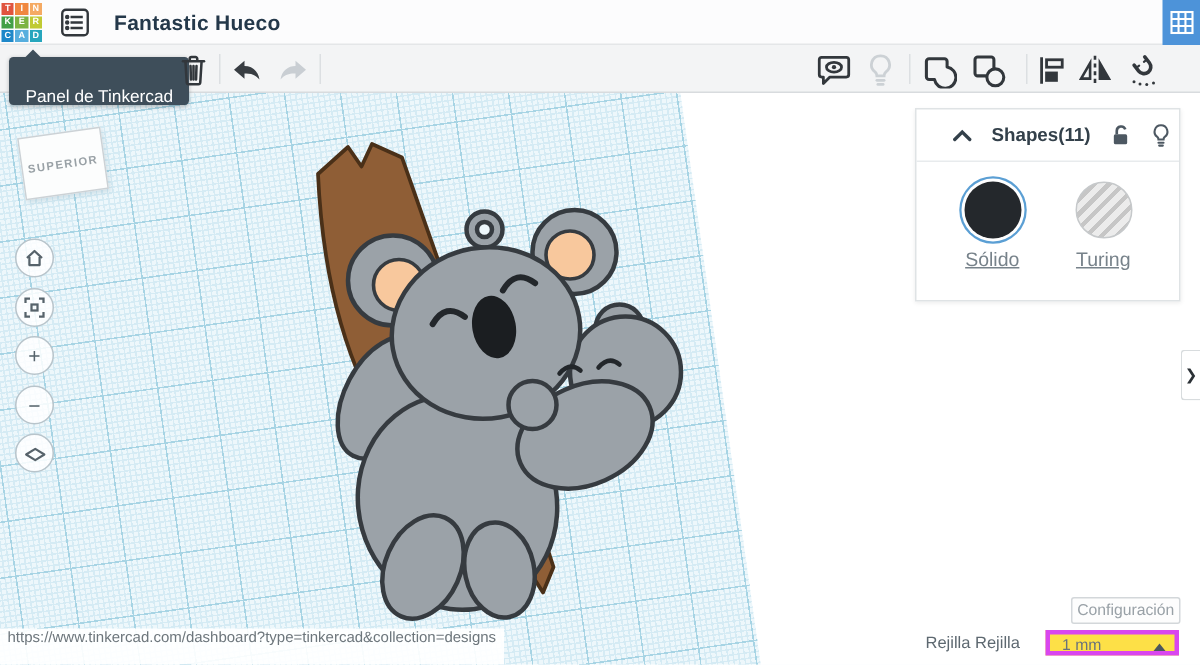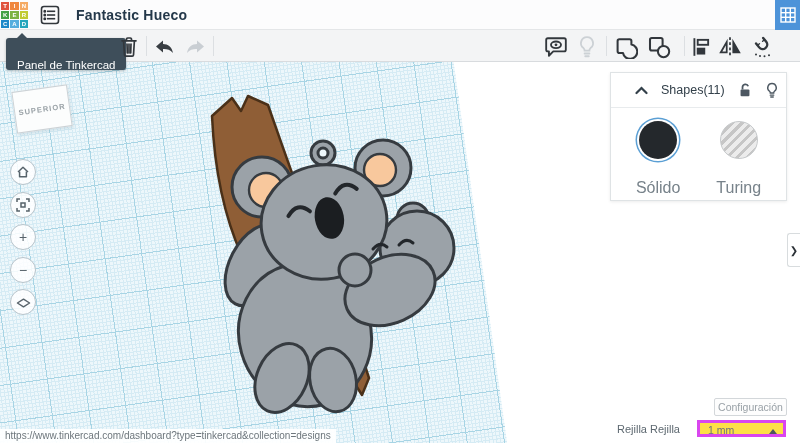--- a/index.html
+++ b/index.html
@@ -49,45 +49,45 @@
       font-size:7.5px; font-weight:bold; letter-spacing:1px; color:#99a1a6; cursor:pointer; }
 
   .navbtn { position:absolute; left:10px; width:26px; height:26px; border-radius:50%; z-index:3;
       border:1px solid #b8c4cb; background:rgba(255,255,255,.85); color:#57636b;
       display:flex; align-items:center; justify-content:center; font-size:14px; cursor:pointer; }
 
   
   .panel { position:absolute; left:610px; top:10px; width:177px; background:#fff; z-index:10;
            border:1px solid #dfe3e5; box-shadow:0 1px 3px rgba(0,0,0,.08); }
   .panel-head { height:35px; border-bottom:1px solid #e8ebed; display:flex; align-items:center; padding:0 12px; }
-  .panel-title { margin-left:13px; font-size:12.5px; font-weight:normal; color:#33404a; flex:1; }
+  .panel-title { margin-left:13px; font-size:12.5px; font-weight:bold; color:#33404a; flex:1; }
   .panel-head .hicon { margin-left:12px; display:flex; cursor:pointer; }
   .panel-body { height:92px; display:flex; justify-content:center; gap:36px; padding-top:13px; }
   .mat { display:flex; flex-direction:column; align-items:center; cursor:pointer; }
-  .mat-label { margin-top:20px; font-size:16px; color:#77828a; }
+  .mat-label { margin-top:6px; font-size:13px; color:#77828a;text-decoration:underline; }
   .circle-solid { width:38px; height:38px; border-radius:50%; background:#24282c;
                   box-shadow:0 0 0 2px #fff, 0 0 0 3.5px #5b9fd4; }
   .circle-hollow { width:38px; height:38px; border-radius:50%; border:1px solid #c6c9cb;
       background:repeating-linear-gradient(135deg,#c6c6c6 0 3px,#ececec 3px 7px); }
   .panel-handle { position:absolute; left:787px; top:171px; width:13px; height:34px; z-index:10;
       background:#fff; border:1px solid #d8dcde; border-right:none; border-radius:3px 0 0 3px;
       display:flex; align-items:center; justify-content:center; font-size:10px; color:#2b3136; cursor:pointer; }
 
   
   .settings-btn { position:absolute; left:714px; top:336px; width:73px; height:18px; z-index:5;
       border:1px solid #d3d7da; background:#fdfdfd; border-radius:2px; color:#99a1a7;
       font-size:10.5px; line-height:16px; text-align:center; cursor:pointer; }
   .snap-label { position:absolute; left:617px; top:361px; font-size:11px; color:#5d6870; z-index:5; }
   .snap-select { position:absolute; left:697px; top:358px; width:89px; height:17px; z-index:5;
       background:#fde047; border:3px solid #d946ef; font-size:10.5px; color:#6a737b;
       line-height:15px; padding-left:8px; cursor:pointer; }
   .snap-caret { position:absolute; right:6px; top:6px; width:0; height:0;
       border-left:4px solid transparent; border-right:4px solid transparent; border-bottom:5px solid #4c565e; }
 
-  .status-url { position:absolute; left:0; bottom:0; height:14px; z-index:6; padding:0 5px;
+  .status-url { position:absolute; left:0; bottom:0; height:24px; z-index:6; padding:0 5px;
       background:rgba(255,255,255,.92); font-size:10px; line-height:14px; color:#6d767c; }
 </style>
 </head>
 <body>
 
 <div class="topbar">
   <div class="logo">
       <span style="background: rgb(224, 84, 63);">T</span>
       <span style="background: rgb(240, 135, 63);">I</span>
       <span style="background: rgb(245, 170, 99);">N</span>

